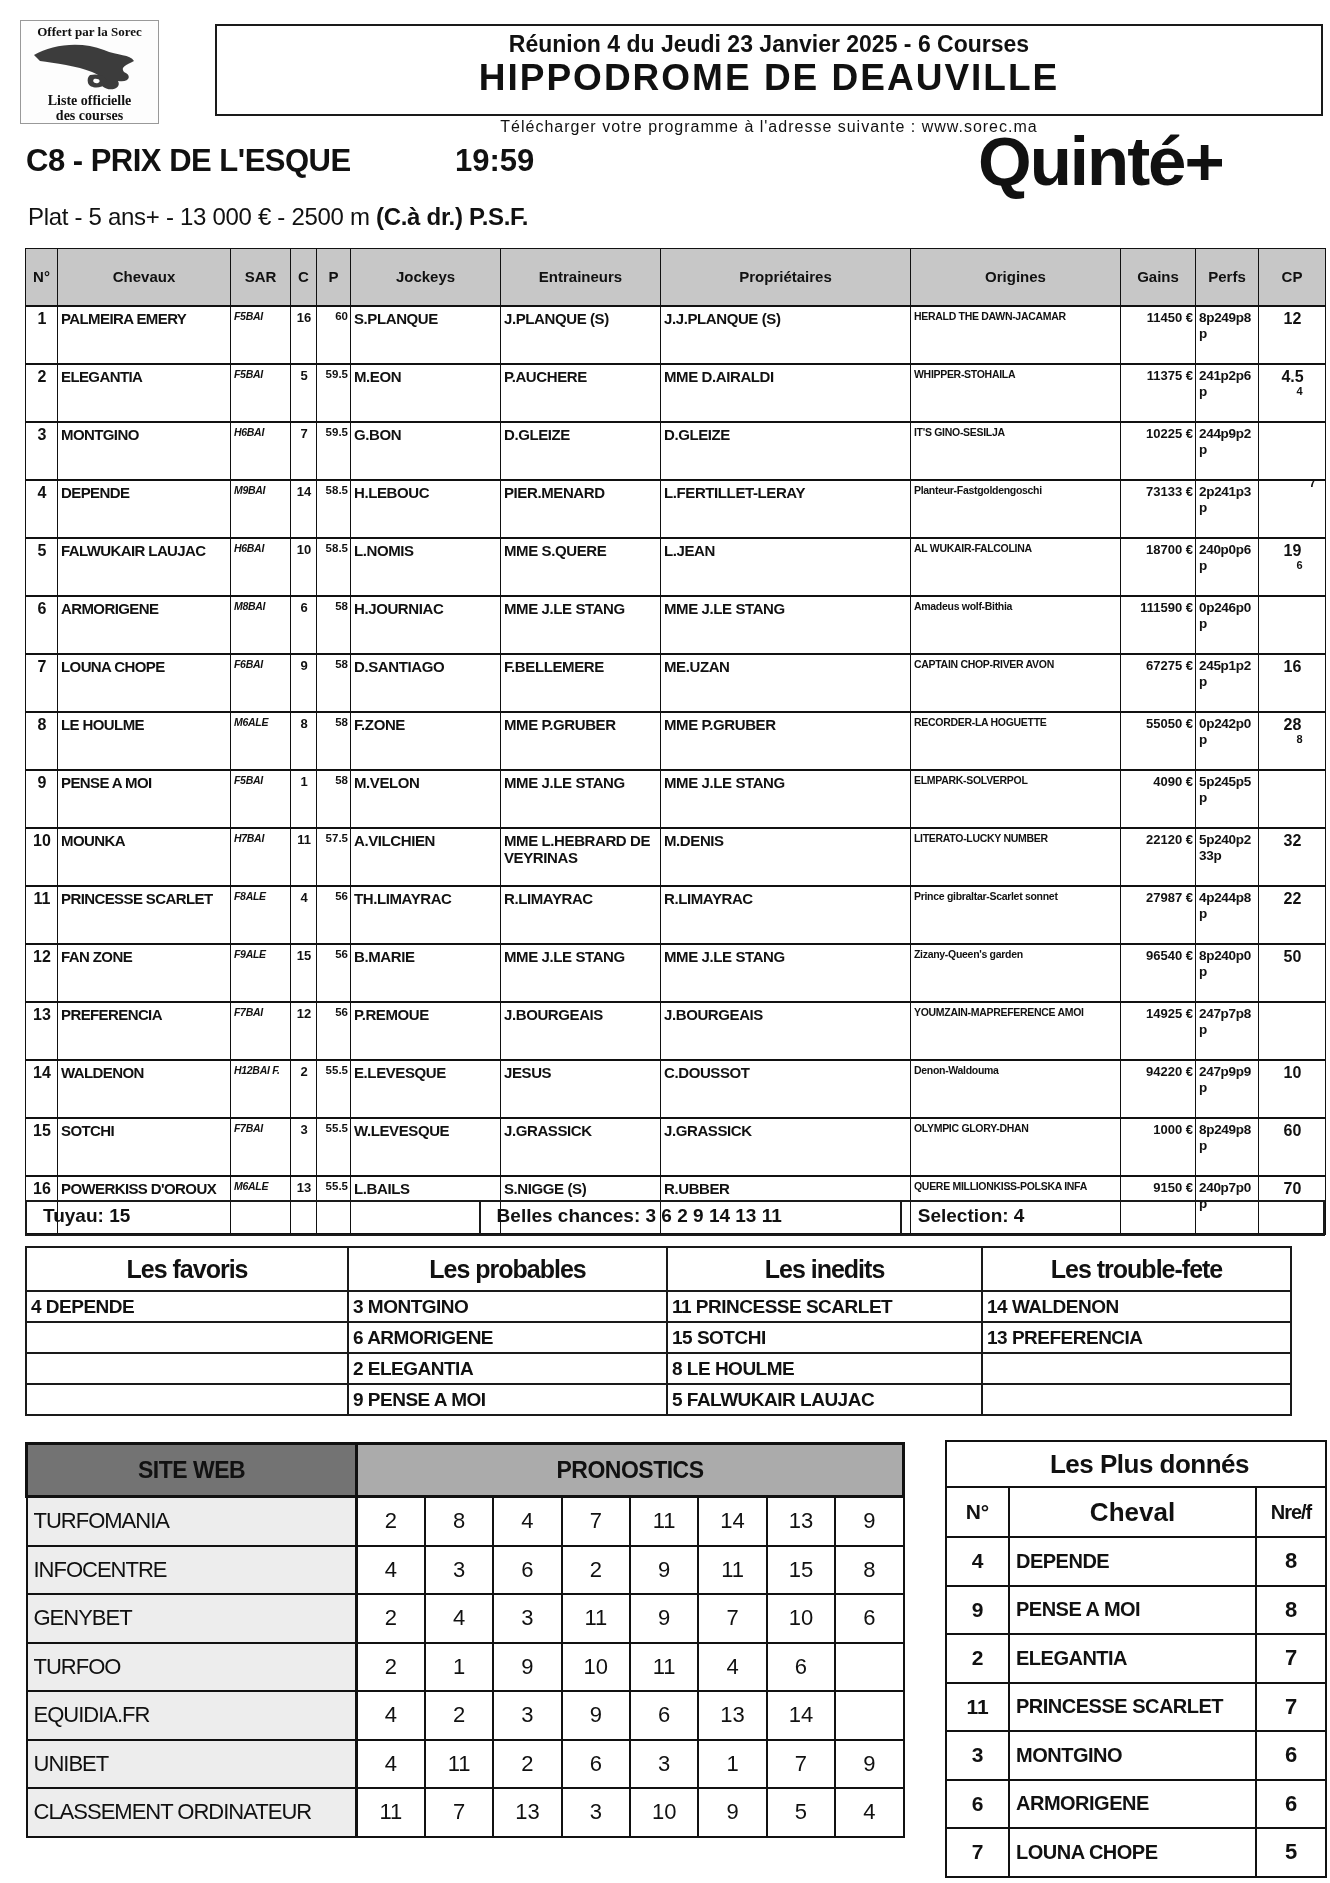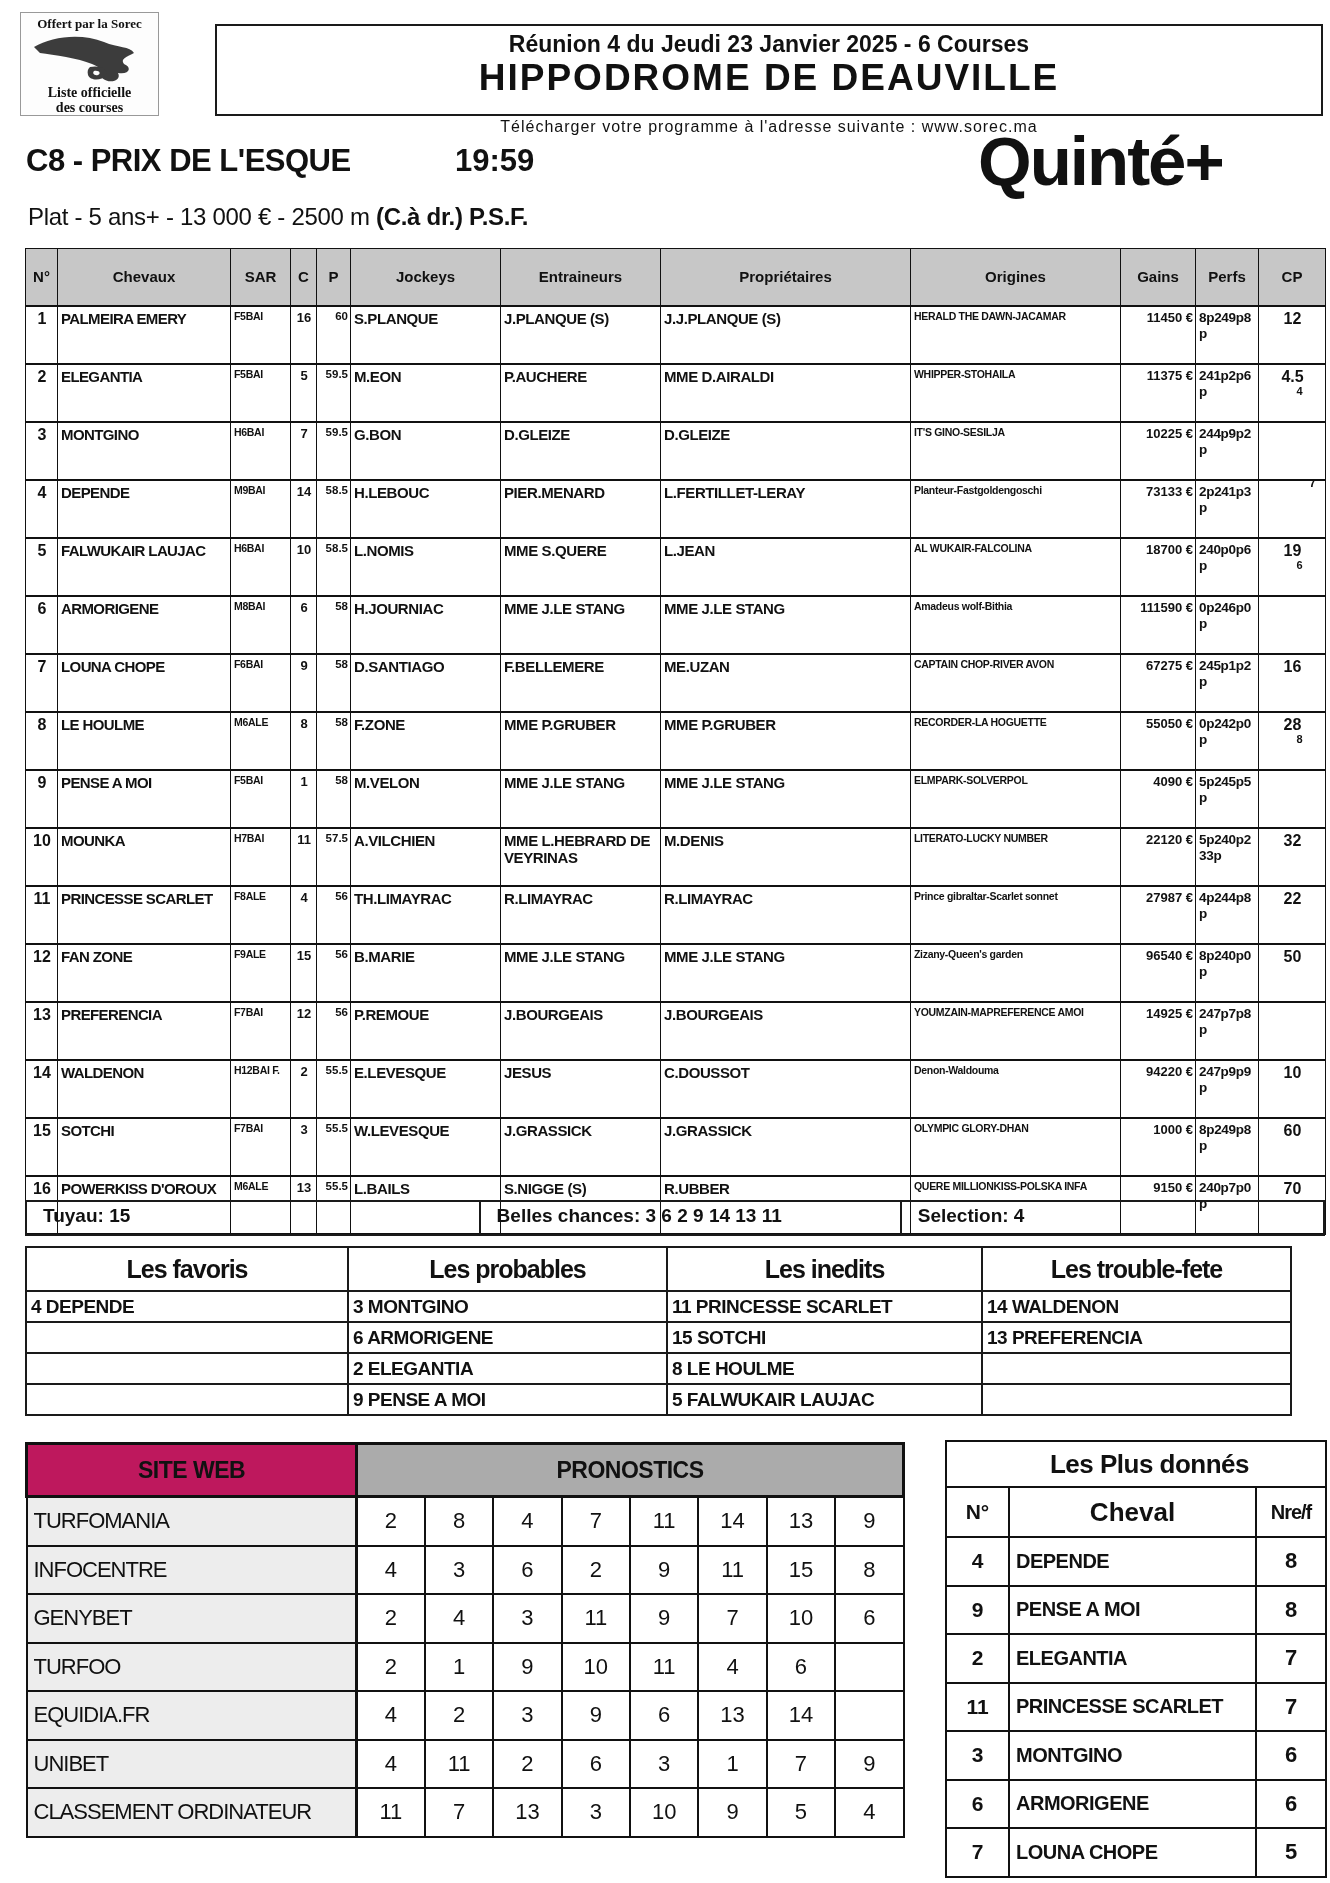--- a/index.html
+++ b/index.html
@@ -1,19 +1,19 @@
 <!DOCTYPE html>
 <html><head>
 <meta charset="utf-8">
 <style>
   html,body{margin:0;padding:0;background:#fff;}
   .page{position:relative;width:1330px;height:1883px;background:#fff;overflow:hidden;
         font-family:"Liberation Sans",sans-serif;color:#111;}
   
-  .logo-box{position:absolute;left:20px;top:12px;width:137px;height:102px;border:1px solid #999;
+  .logo-box{position:absolute;left:20px;top:20px;width:137px;height:102px;border:1px solid #999;
             text-align:center;background:#fdfdfd;}
   .logo-top{font-family:"Liberation Serif",serif;font-weight:bold;font-size:13px;margin-top:3px;}
   .logo-bottom{font-family:"Liberation Serif",serif;font-weight:bold;font-size:14px;line-height:15px;}
   .logo-art{width:120px;height:52px;display:block;margin:1px auto 0;}
   .header-box{position:absolute;left:215px;top:24px;width:1104px;height:88px;border:2px solid #1a1a1a;
               text-align:center;}
   .hdr-l1{font-size:23px;font-weight:bold;margin-top:5px;}
   .hdr-l2{font-size:37px;font-weight:bold;letter-spacing:2px;line-height:40px;}
   .hdr-l3{font-size:16px;letter-spacing:1px;margin-top:20px;}
   
@@ -25,21 +25,21 @@
   
   table{border-collapse:collapse;}
   .main-table{position:absolute;left:25px;top:248px;width:1300px;table-layout:fixed;}
   .main-table th{background:#c7c7c7;border:1px solid #111;border-bottom:2px solid #111;
                  font-size:15px;font-weight:bold;height:26px;padding:0 2px;overflow:hidden;}
   .main-table td{border:1px solid #111;border-bottom:2px solid #111;vertical-align:top;
                  padding:3px 2px 0 3px;height:53px;overflow:hidden;}
   .main-table tr{height:57px;}
   .c-no{text-align:center;font-size:16px;font-weight:bold;}
   .c-name{font-size:15px;font-weight:bold;letter-spacing:-0.6px;}
-  .c-sar{font-size:10.5px;font-weight:bold;letter-spacing:-0.3px;}
+  .c-sar{font-size:10.5px;font-weight:bold;letter-spacing:-0.3px;font-style:italic;}
   .c-c{text-align:center;font-size:13px;font-weight:bold;}
   .c-p{text-align:right;font-size:11.5px;font-weight:bold;padding-right:4px;}
   .c-jockey,.c-trainer,.c-owner{font-size:15px;font-weight:bold;letter-spacing:-0.4px;line-height:17px;}
   .c-origin{font-size:10.5px;font-weight:bold;letter-spacing:-0.3px;line-height:12px;}
   .c-gains{text-align:right;font-size:13px;font-weight:bold;padding-right:4px;}
   .c-perfs{font-size:13.5px;font-weight:bold;line-height:16px;letter-spacing:-0.3px;}
   .c-cp{position:relative;text-align:center;font-size:16px;font-weight:bold;}
   .cp-sup{position:absolute;top:-5px;right:9px;font-size:12px;font-weight:bold;}
   .cp-main{display:block;}
   .cp-sub{display:block;font-size:11px;line-height:10px;padding-left:14px;}
@@ -52,21 +52,21 @@
   .sum-3{width:32.5%;}
   
   .cat-table{position:absolute;left:25px;top:1246px;width:1265px;table-layout:fixed;}
   .cat-table th{border:2px solid #1a1a1a;height:40px;font-size:25px;font-weight:bold;
                 letter-spacing:-1px;text-align:center;}
   .cat-table td{border:2px solid #1a1a1a;height:29px;font-size:19px;font-weight:bold;
                 letter-spacing:-0.5px;padding:0 0 0 4px;overflow:hidden;}
   
   .pron-table{position:absolute;left:25px;top:1442px;width:880px;table-layout:fixed;}
   .pron-table th{border:3px solid #111;height:48px;font-size:23px;font-weight:bold;letter-spacing:-0.5px;}
-  .th-site{background:#be185d;}
+  .th-site{background:#737373;}
   .th-pron{background:#ababab;}
   .pron-table td{border:2px solid #111;height:46.5px;font-size:22px;text-align:center;padding:0;}
   .td-site{background:#ededed;text-align:left !important;padding-left:6px !important;
            letter-spacing:-1px;font-size:22px;border-right:3px solid #111 !important;}
   
   .plus-table{position:absolute;left:945px;top:1440px;width:380px;table-layout:fixed;}
   .plus-table .title-cell{border:2px solid #111;height:42px;text-align:center;
                           font-size:26px;font-weight:bold;letter-spacing:-0.5px;padding-left:28px;}
   .plus-table th{border:2px solid #111;height:46px;font-weight:bold;}
   .th-pno{font-size:21px;}

